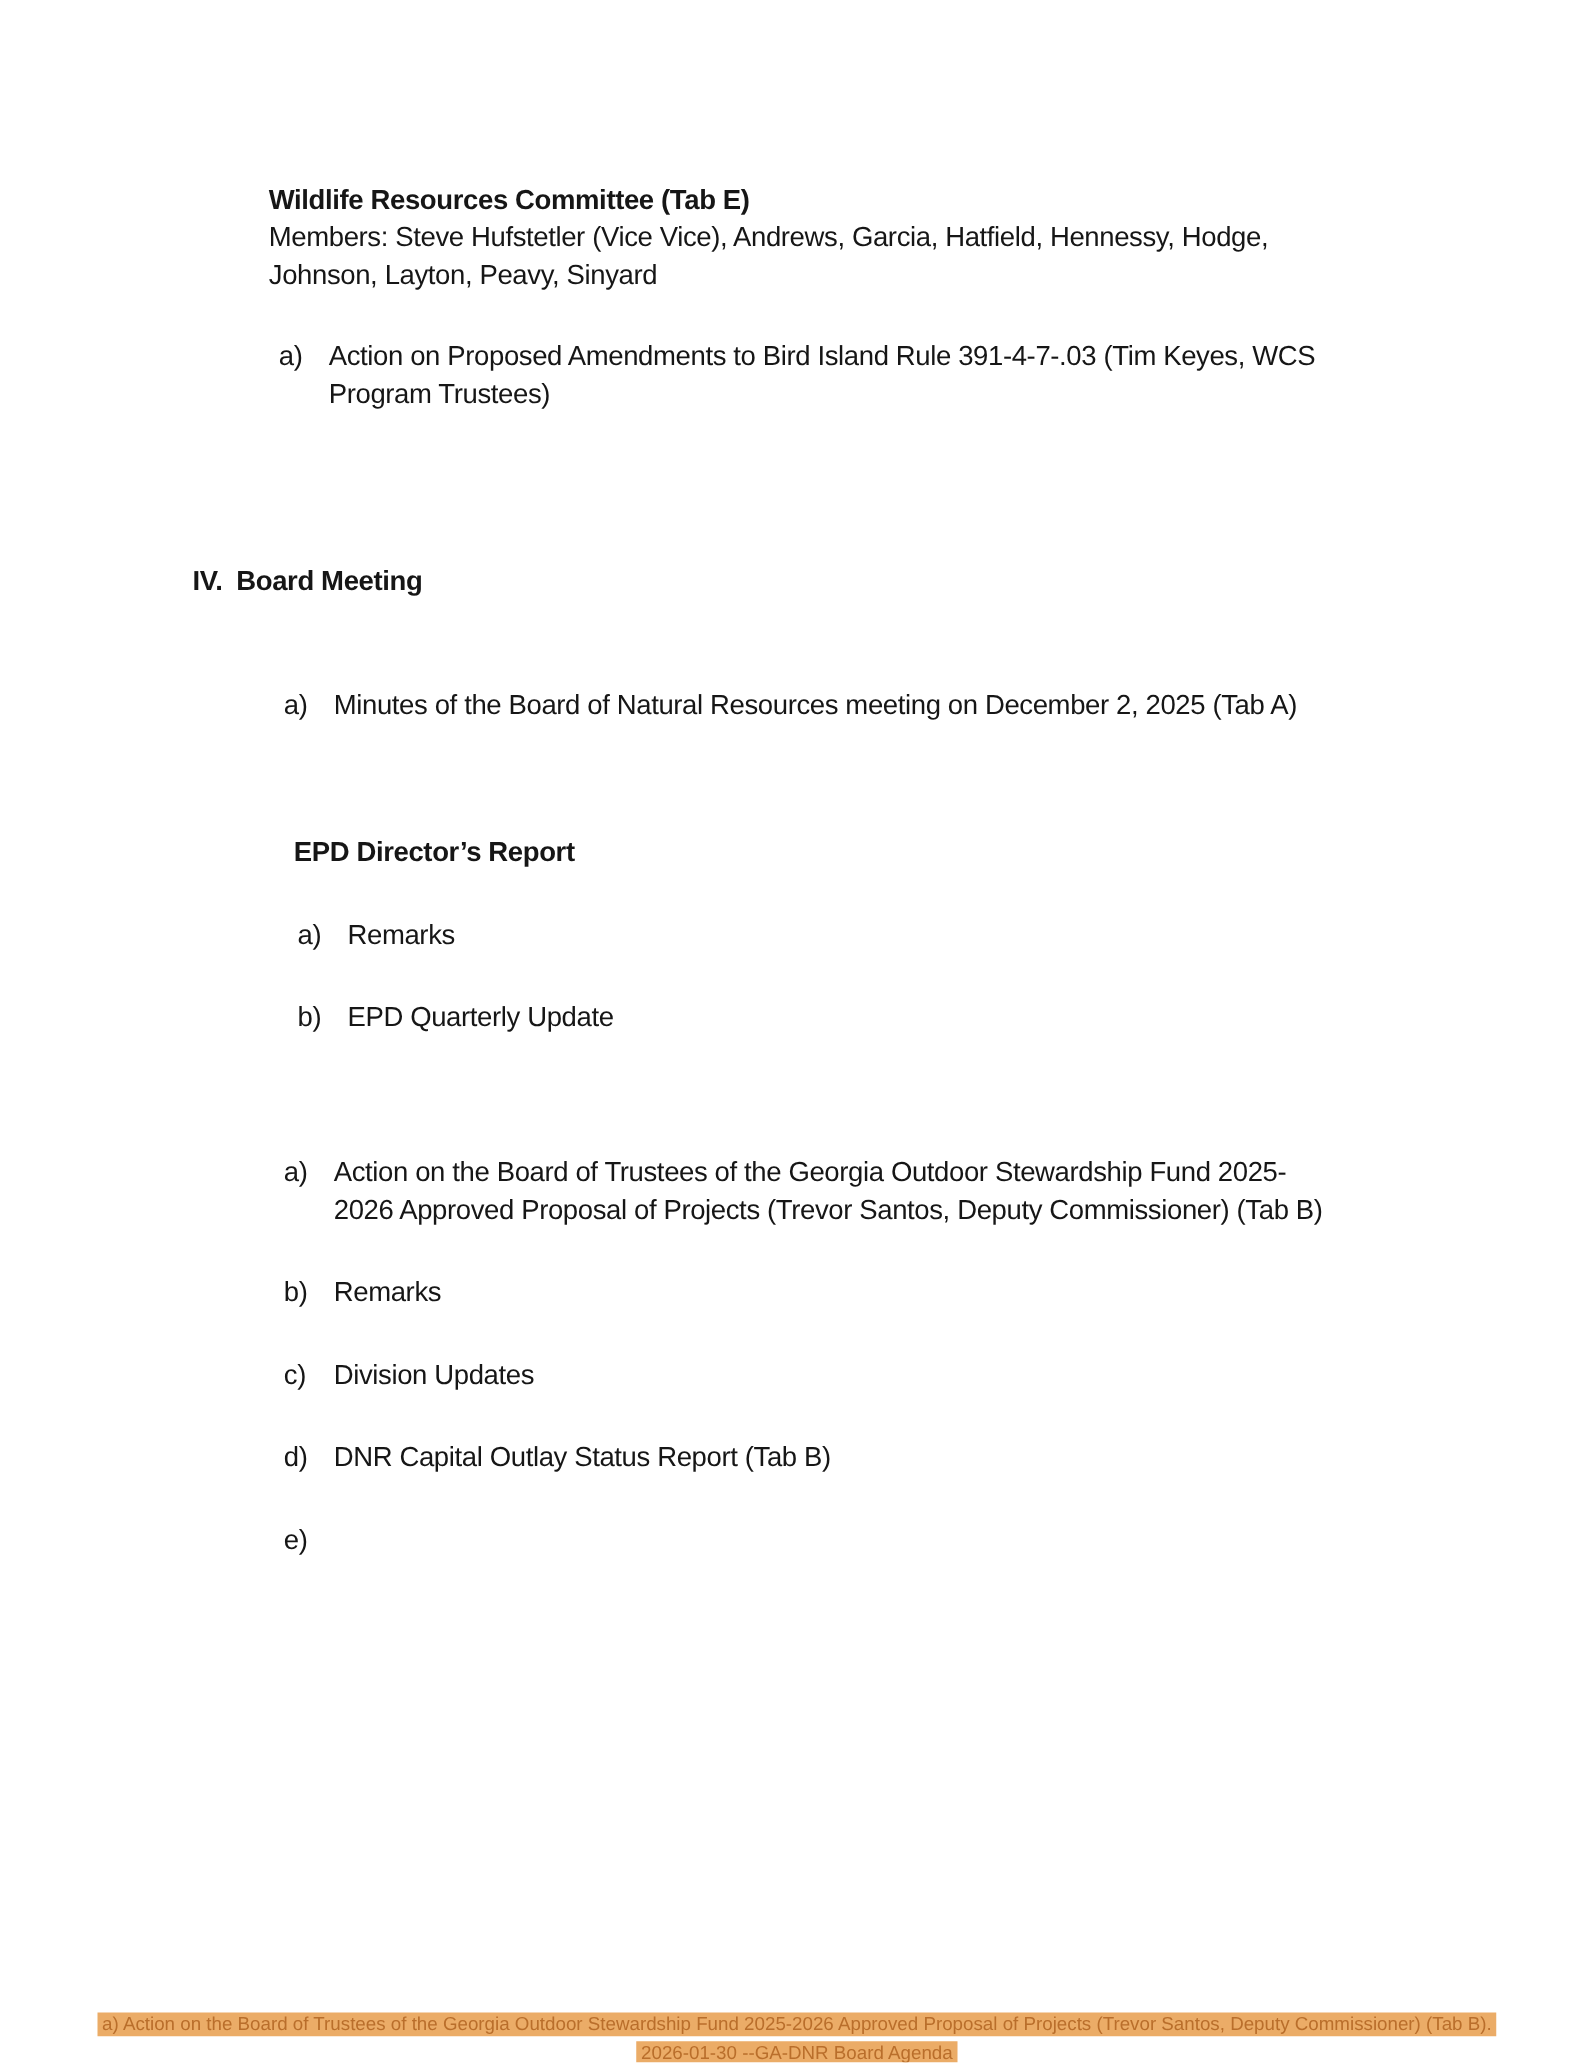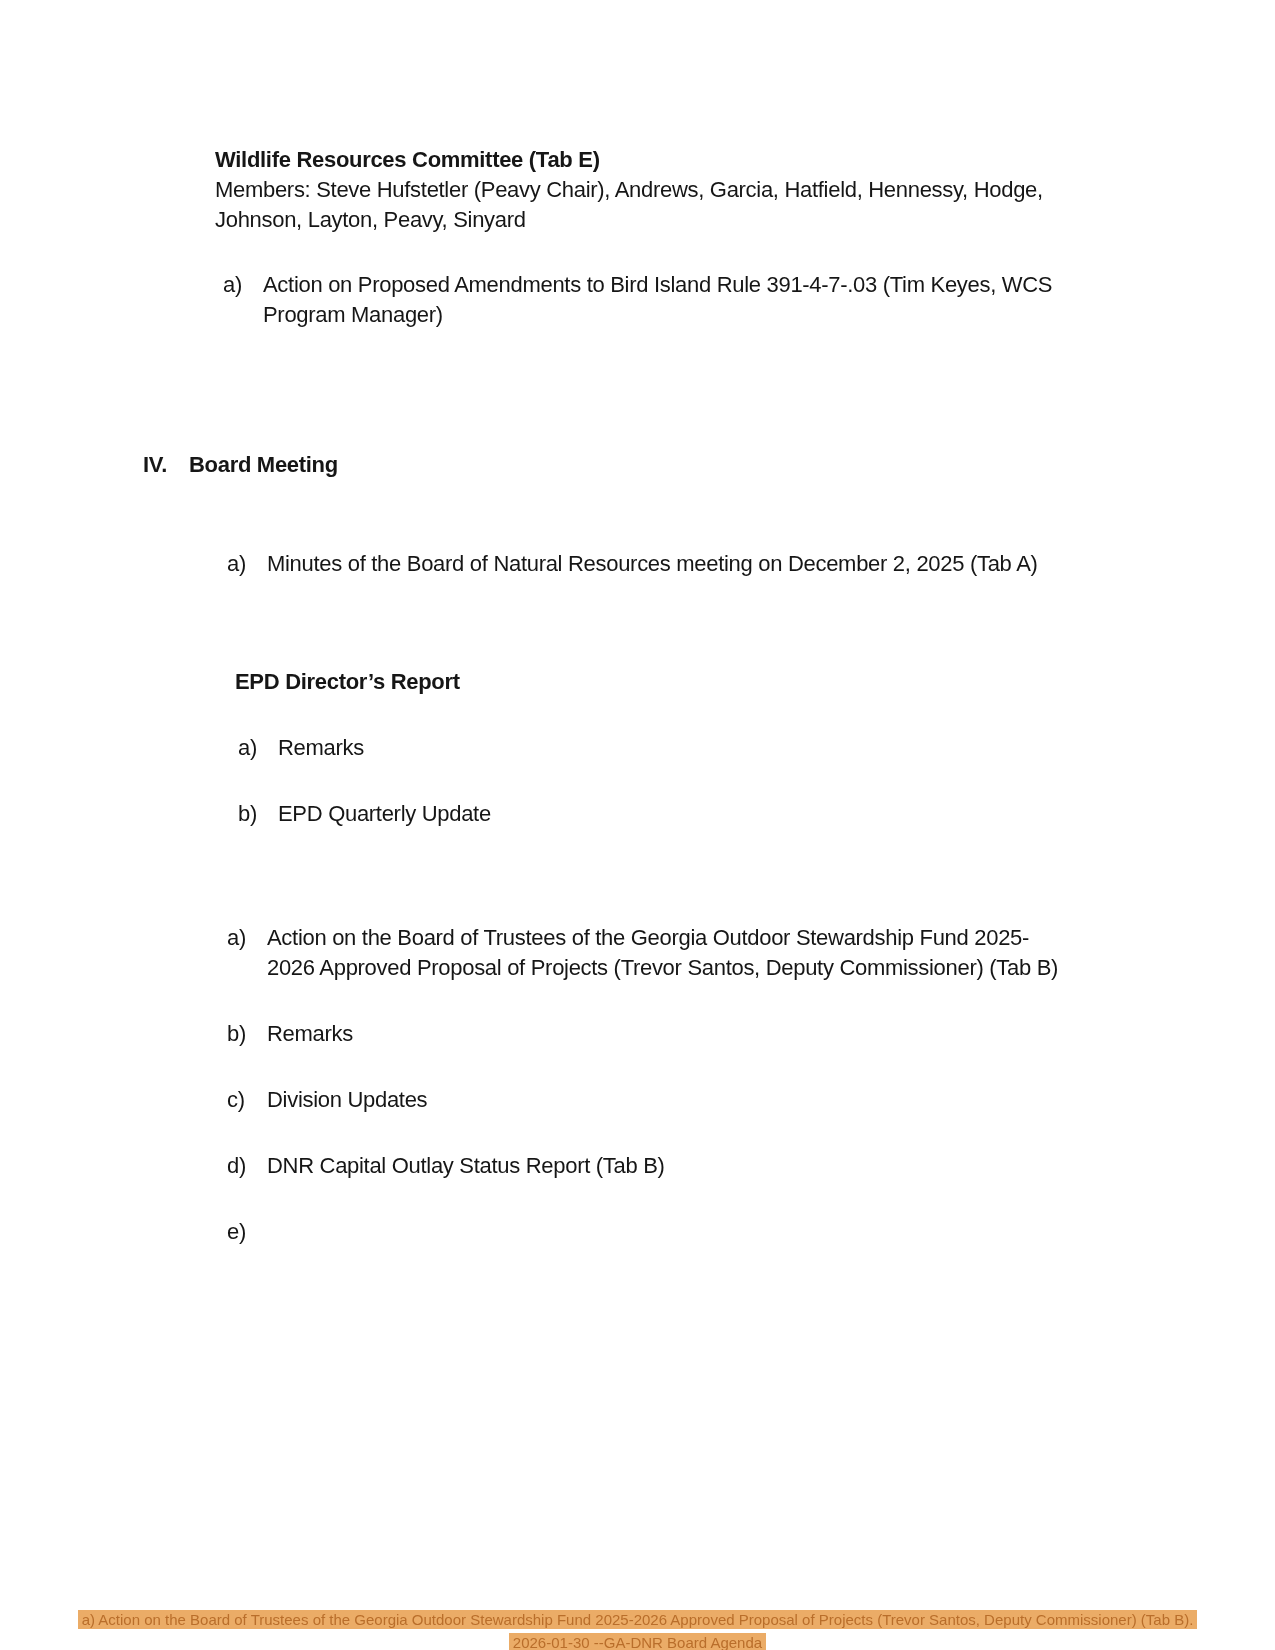--- a/index.html
+++ b/index.html
@@ -41,32 +41,32 @@
   }
   .footer-line .hl { padding: 1px 4px; }
 </style>
 </head>
 <body>
 
 <div class="page">
 
   <div class="block committee" style="left:215px; top:145px;">
     <h3 class="heading">Wildlife Resources Committee (Tab E)</h3>
-    <div class="line">Members: Steve Hufstetler (Peavy Chair), Andrews, Garcia, Hatfield, Hennessy, Hodge,</div>
+    <div class="line">Members: Steve Hufstetler (Vice Vice), Andrews, Garcia, Hatfield, Hennessy, Hodge,</div>
     <div class="line">Johnson, Layton, Peavy, Sinyard</div>
     <div class="item">
       <div class="marker">a)</div>
       <div class="itext">
         <div class="line">Action on Proposed Amendments to Bird Island Rule 391-4-7-.03 (Tim Keyes, WCS</div>
-        <div class="line">Program Manager)</div>
+        <div class="line">Program Trustees)</div>
       </div>
     </div>
   </div>
 
-  <div class="block" style="left:143px; top:450px;">
+  <div class="block" style="left:143px; top:450px;text-align:center;">
     <div class="iv-row">
       <div class="iv-num">IV.</div>
       <div>Board Meeting</div>
     </div>
   </div>
 
   <div class="block sec" style="left:224px; top:512px;">
     <div class="item" style="margin-top:37px;">
       <div class="marker">a)</div>
       <div class="itext">

